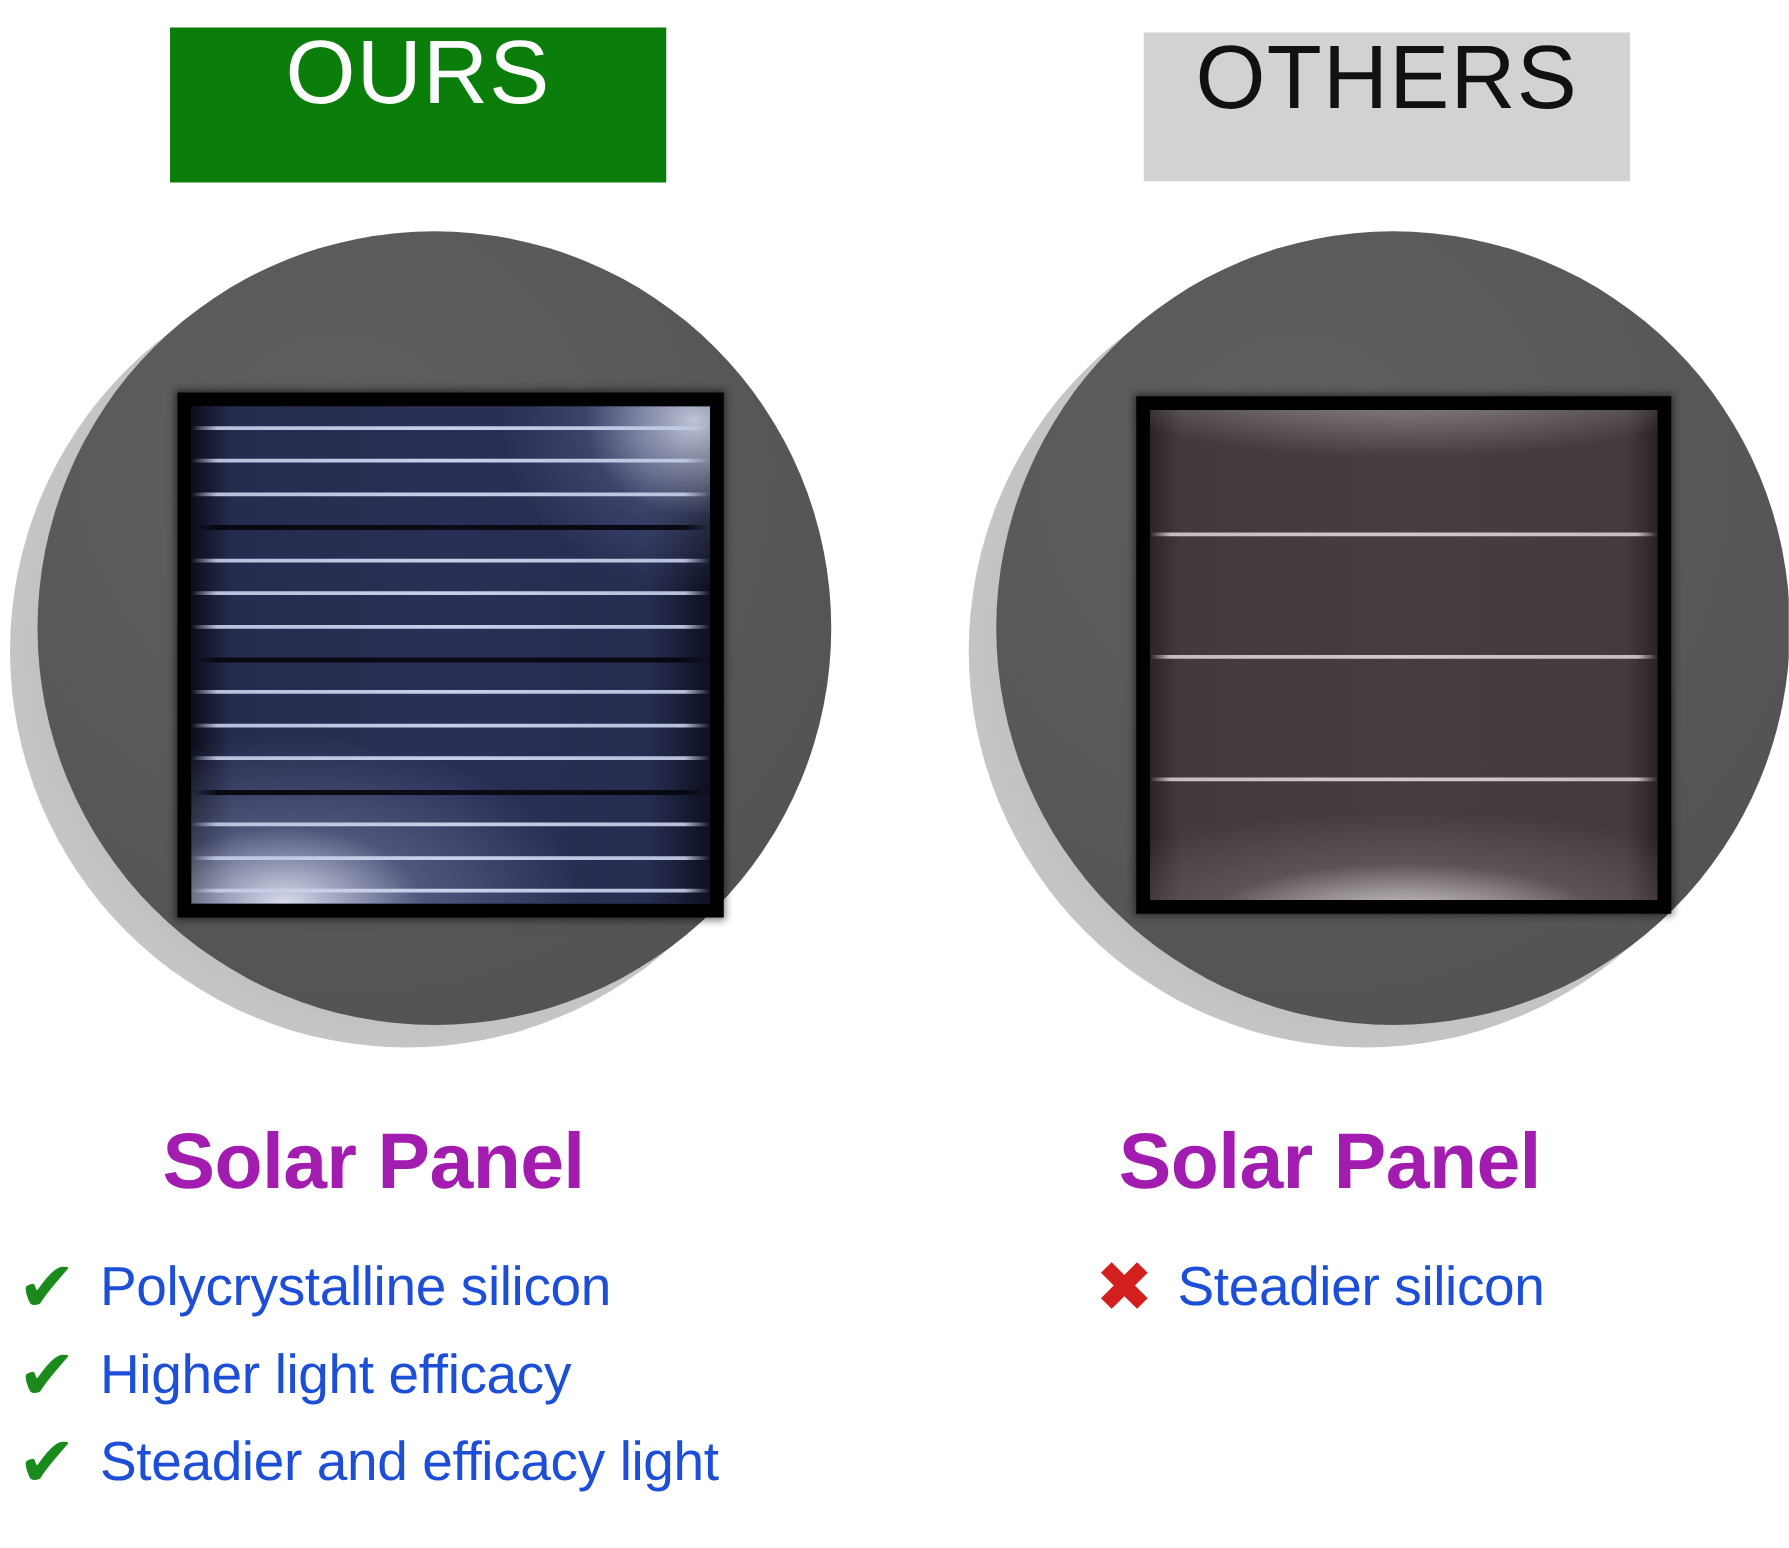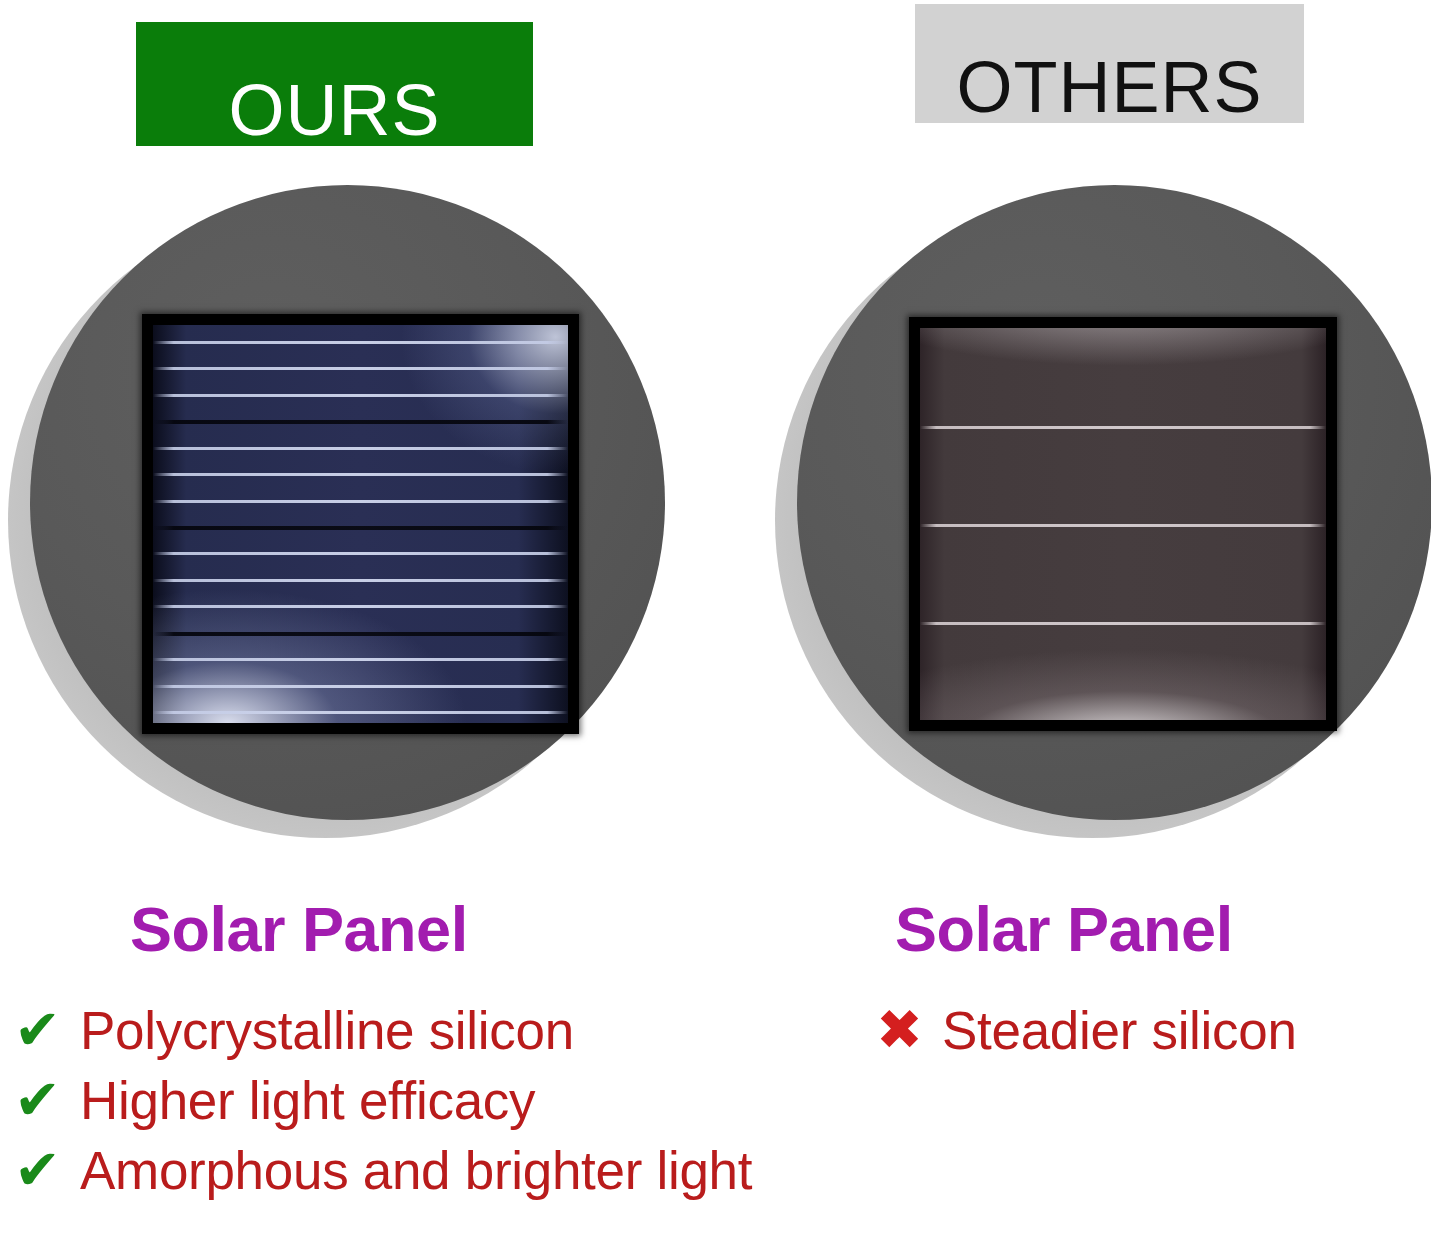--- a/index.html
+++ b/index.html
@@ -13,38 +13,38 @@
     position: relative;
     overflow: hidden;
     font-family: "Liberation Sans", sans-serif;
     -webkit-font-smoothing: antialiased;
   }
 
   
   .badge {
     position: absolute;
     display: flex;
-    align-items: flex-end;
+    align-items: flex-start;
     justify-content: center;
     font-size: 72px;
     letter-spacing: 1px;
     line-height: 1;
     white-space: nowrap;
   }
   #badge-ours {
     left: 136px;
     top: 22px;
     width: 397px;
     height: 124px;
     background: #0a7d0a;
     color: #ffffff;
   }
   #badge-others {
     left: 915px;
-    top: 4px;
+    top: 26px;
     width: 389px;
     height: 119px;
     background: #d2d2d2;
     color: #111111;
   }
 
   
   .disc-wrap {
     position: absolute;
     width: 660px;
@@ -161,22 +161,22 @@
   .feature-icon {
     font-size: 56px;
     line-height: 1;
     width: 66px;
     flex: 0 0 66px;
     display: block;
   }
   .feature-icon.check { color: #1a8a1a; }
   .feature-icon.cross { color: #d41f1f; margin-left: -8px; }
   .feature-label {
-    font-size: 53px;
-    color: #b91c1c;
+    font-size: 44px;
+    color: #1d4ed8;
     line-height: 1;
     letter-spacing: -0.3px;
   }
 </style>
 </head>
 <body>
 
 <div class="badge" id="badge-ours" style="background: rgb(10, 125, 10); color: rgb(255, 255, 255);">
   <span>OURS</span>
 </div>
@@ -236,21 +236,21 @@
     <div class="feature-row">
       <span class="feature-icon check" style="color: rgb(26, 138, 26);">✔</span>
       <span class="feature-label">Polycrystalline silicon</span>
     </div>
     <div class="feature-row">
       <span class="feature-icon check" style="color: rgb(26, 138, 26);">✔</span>
       <span class="feature-label">Higher light efficacy</span>
     </div>
     <div class="feature-row">
       <span class="feature-icon check" style="color: rgb(26, 138, 26);">✔</span>
-      <span class="feature-label">Amorphous and brighter light</span>
+      <span class="feature-label">Steadier and efficacy light</span>
     </div>
   </div>
 <div class="feature-list" id="features-right">
     <div class="feature-row">
       <span class="feature-icon cross" style="color: rgb(212, 31, 31);">✖</span>
       <span class="feature-label">Steadier silicon</span>
     </div>
   </div>
 
 </body></html>

